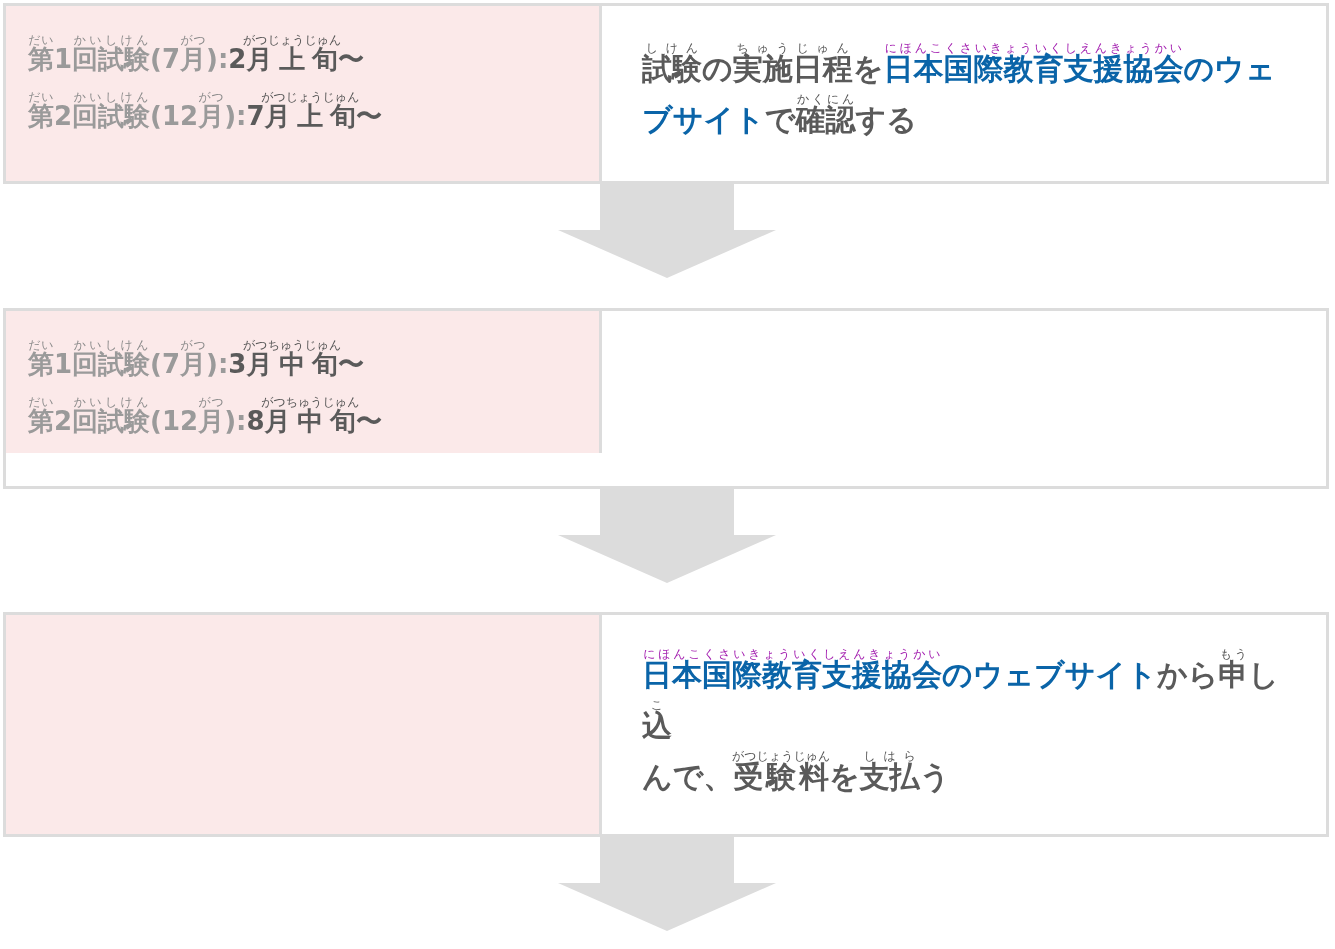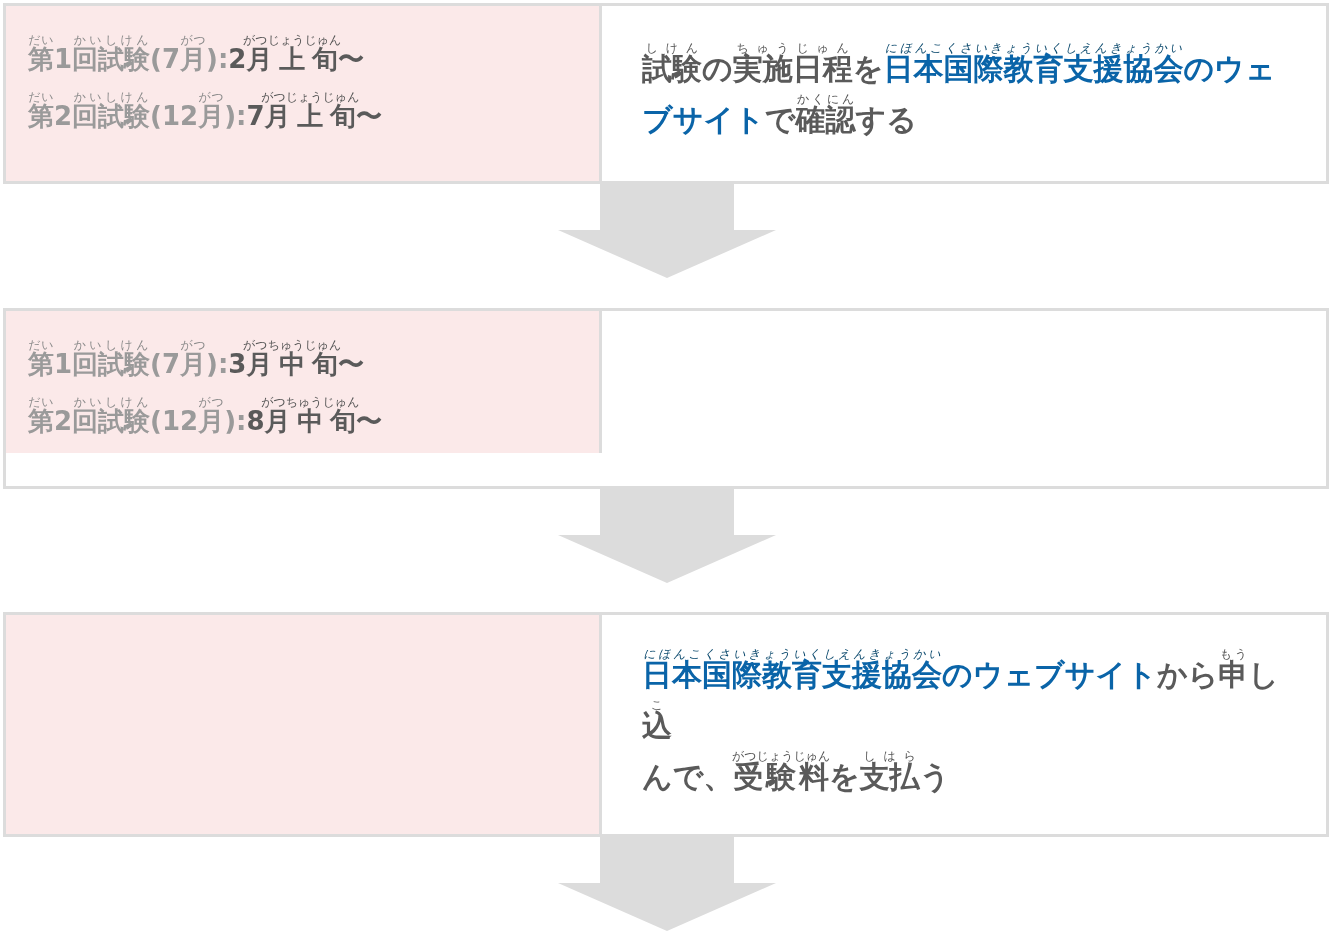--- a/index.html
+++ b/index.html
@@ -11,21 +11,21 @@
           box-sizing:border-box; padding:28px 0 0 22px; }
   .right { flex:1; background:#ffffff; padding:0 40px; box-sizing:border-box;
            display:flex; flex-direction:column; justify-content:center; }
   .sched-line { font-size:26px; font-weight:bold; line-height:1.15; margin-bottom:16px; white-space:nowrap; }
   .sched-line .lab { color:#9a9a9a; }
   .sched-line .val { color:#5a5a5a; }
   ruby rt { font-size:12px; font-weight:normal; color:#555; }
   .sched-line .lab rt { color:#8a8a8a; }
   .instr { font-size:30px; font-weight:bold; line-height:1.7; color:#5a5a5a; }
   .instr .org { color:#0a64a8; }
-  .instr .org rt { color:#0c4a6e;font-style:italic; }
+  .instr .org rt { color:#a21caf; }
   .arrow { position:absolute; left:558px; width:218px; }
 </style>
 </head>
 <body>
 
 <div class="step" style="top:3px;height:181px;">
   <div class="left">
       <div class="sched-line"><span class="lab"><ruby>第<rt>だい</rt></ruby>1<ruby>回試験<rt>かいしけん</rt></ruby>(7<ruby>月<rt>がつ</rt></ruby>):</span><span class="val">2<ruby>月上旬<rt>がつじょうじゅん</rt></ruby>〜</span></div>
       <div class="sched-line"><span class="lab"><ruby>第<rt>だい</rt></ruby>2<ruby>回試験<rt>かいしけん</rt></ruby>(12<ruby>月<rt>がつ</rt></ruby>):</span><span class="val">7<ruby>月上旬<rt>がつじょうじゅん</rt></ruby>〜</span></div>
     </div>

